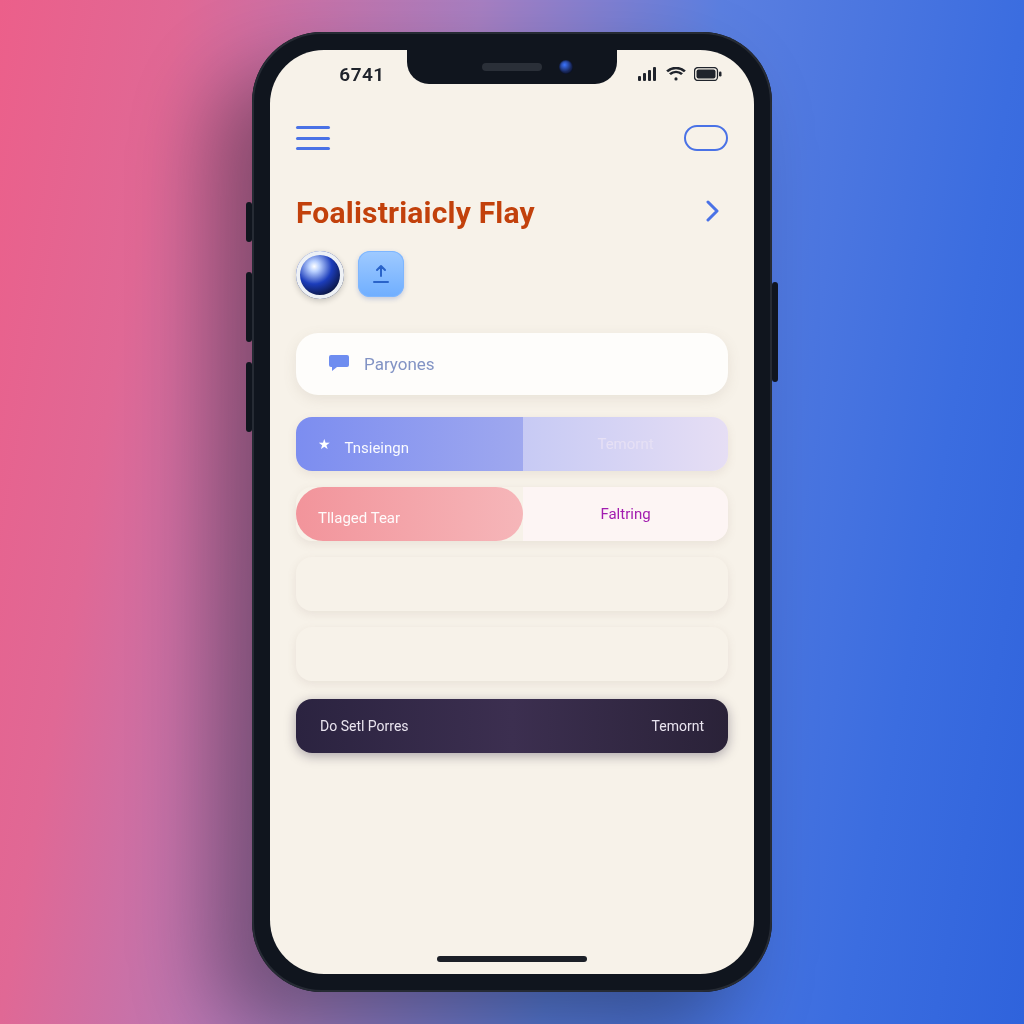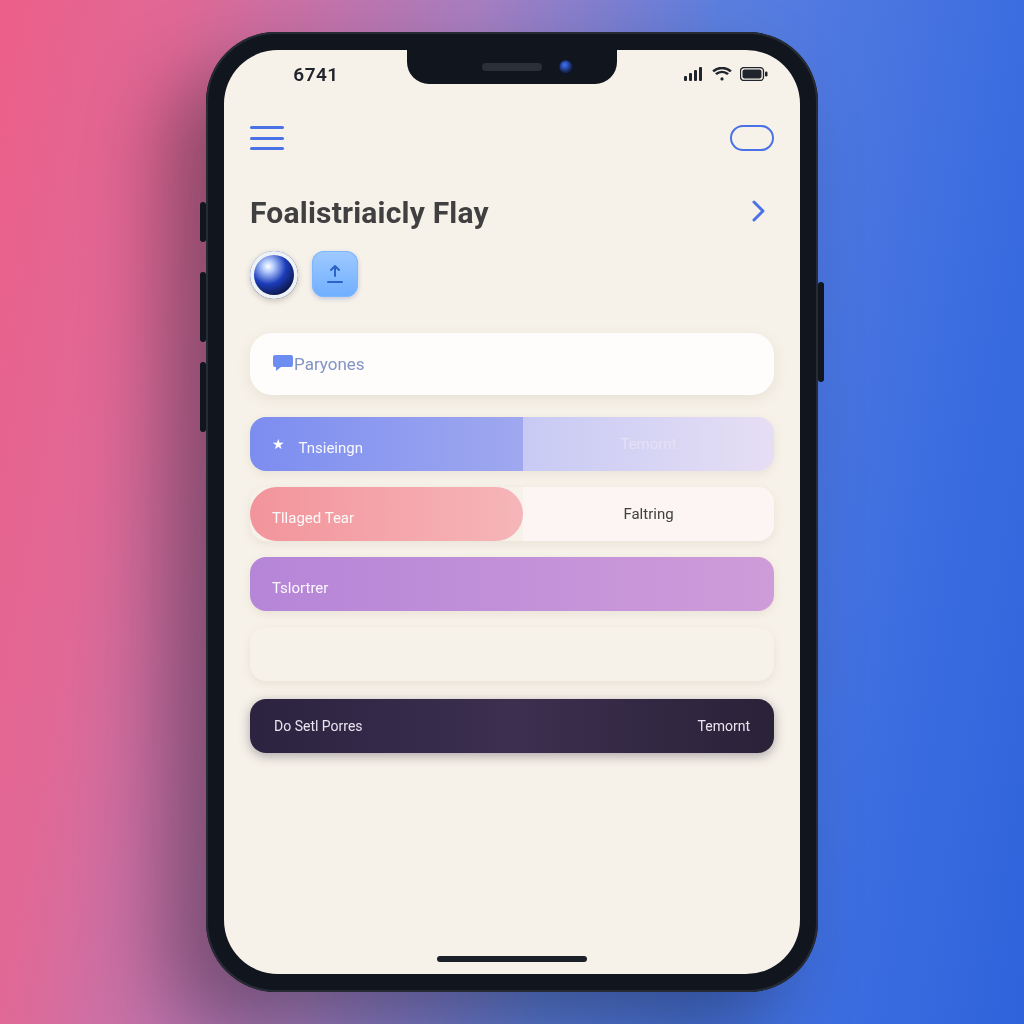--- a/index.html
+++ b/index.html
@@ -7,21 +7,21 @@
   body {
     font-family: -apple-system, BlinkMacSystemFont, "Segoe UI", Roboto, Helvetica, Arial, sans-serif;
     background: linear-gradient(100deg, #ec5f8a 0%, #e06895 15%, #a77fc2 40%, #5b7fe0 60%, #3b6de0 85%, #2f63dc 100%);
     display: flex;
     align-items: center;
     justify-content: center;
   }
 
   
   .phone {
-    width: 612px;
+    width: 520px;
     height: 960px;
     background: #10151e;
     border-radius: 70px;
     padding: 18px;
     position: relative;
     box-shadow:
       -40px 40px 80px rgba(0,0,0,0.35),
       inset 0 0 0 2px #262b34;
   }
   .side-btn {
@@ -103,21 +103,21 @@
   .hamburger span:nth-child(1){width:100%;} .hamburger span:nth-child(2){width:100%;} .hamburger span:nth-child(3){width:100%;}
 
   .pill-btn {
     width: 44px; height: 26px; border: 2.5px solid #4a72e6; border-radius: 14px; cursor:pointer;
   }
 
   .title-row {
     display:flex; align-items:center; justify-content:space-between;
     margin-top: 26px;
   }
-  .page-title { font-size: 30px; font-weight: 700; color: #404040; letter-spacing: 0.2px; }
+  .page-title { font-size: 30px; font-weight: 700; color: #c2410c; letter-spacing: 0.2px; }
   .chevron { color:#4a72e6; font-size: 28px; cursor:pointer; padding:4px 8px;}
 
   .icon-row { display:flex; gap: 14px; margin-top: 18px; }
   .lens {
     width:48px;height:48px;border-radius:50%;
     background: radial-gradient(circle at 38% 32%, #ffffff 0%, #b9d0ff 12%, #1c3dbb 40%, #0b1540 70%);
     box-shadow: inset 0 0 0 4px #eef1f5, 0 2px 6px rgba(0,0,0,0.2);
     cursor:pointer;
   }
   .upload-tile{
@@ -126,36 +126,36 @@
     display:flex;align-items:center;justify-content:center;
     box-shadow: inset 0 0 0 1px #7eb6ff, 0 2px 5px rgba(40,80,180,0.25);
     cursor:pointer;
   }
 
   .card {
     margin-top: 34px;
     background: #fefdfb;
     border-radius: 22px;
     height: 62px;
-    display:flex; align-items:center; 
-    padding: 0 22px;
+    display:flex; align-items:center; gap:14px;
+    padding: 0 32px;
     box-shadow: 0 4px 14px rgba(120,110,90,0.12);
     cursor:pointer;
   }
   .chat-icon { color:#6e8df0; font-size:20px; }
   .card-label { color:#8293c4; font-size: 17px; }
 
   .rows { margin-top: 22px; display:flex; flex-direction:column; gap: 16px; }
   .seg {
     height: 54px; border-radius: 16px; display:flex; overflow:hidden;
     box-shadow: 0 3px 10px rgba(130,110,100,0.12);
     cursor:pointer;
   }
   .seg .left { flex:1; display:flex; align-items:center; padding-left:22px; gap:14px; color:#fff; font-size:15px;}
-  .seg .right { flex:1; display:flex; align-items:center; justify-content:center; color:#404040; font-size:15px; background:#fdf5f4;}
+  .seg .right { flex:1; display:flex; align-items:center; justify-content:center; color:#a21caf; font-size:15px; background:#fdf5f4;}
   .seg.blue .left { background: linear-gradient(90deg,#7c8df0 0%, #9fa8ef 100%); }
   .seg.blue .right{ background: linear-gradient(90deg,#c7caf4 0%, #e6def4 100%); color:#e6e0f5;}
   .seg.pink .left { background: linear-gradient(90deg,#f2949b 0%, #f6b6b9 100%); border-radius: 27px; }
   .seg.purp .left { background: linear-gradient(90deg,#b585d8 0%, #cf9cd9 100%); }
   .seg.lil  .left { background: linear-gradient(90deg,#caa6e5 0%, #e3c2e1 100%); }
   .seg .left span.txt { opacity:0.95;margin-top:7px; }
   .star { font-size:14px; color:#fff; }
 
   .footer-bar{
     margin-top: 18px;
@@ -252,23 +252,20 @@
           </div>
           <div class="right">Temornt</div>
         </div>
         <div class="seg pink">
           <div class="left">
               <span class="txt">Tllaged Tear</span>
             </div>
           <div class="right">Faltring</div>
         </div>
         <div class="seg purp">
-          <div class="left">
-              <span class="txt">Tslortrer</span>
-            </div>
         </div>
         <div class="seg lil">
         </div>
       </div>
 
       <div class="footer-bar">
         <span>Do Setl Porres</span>
         <span>Temornt</span>
       </div>
     </div>

